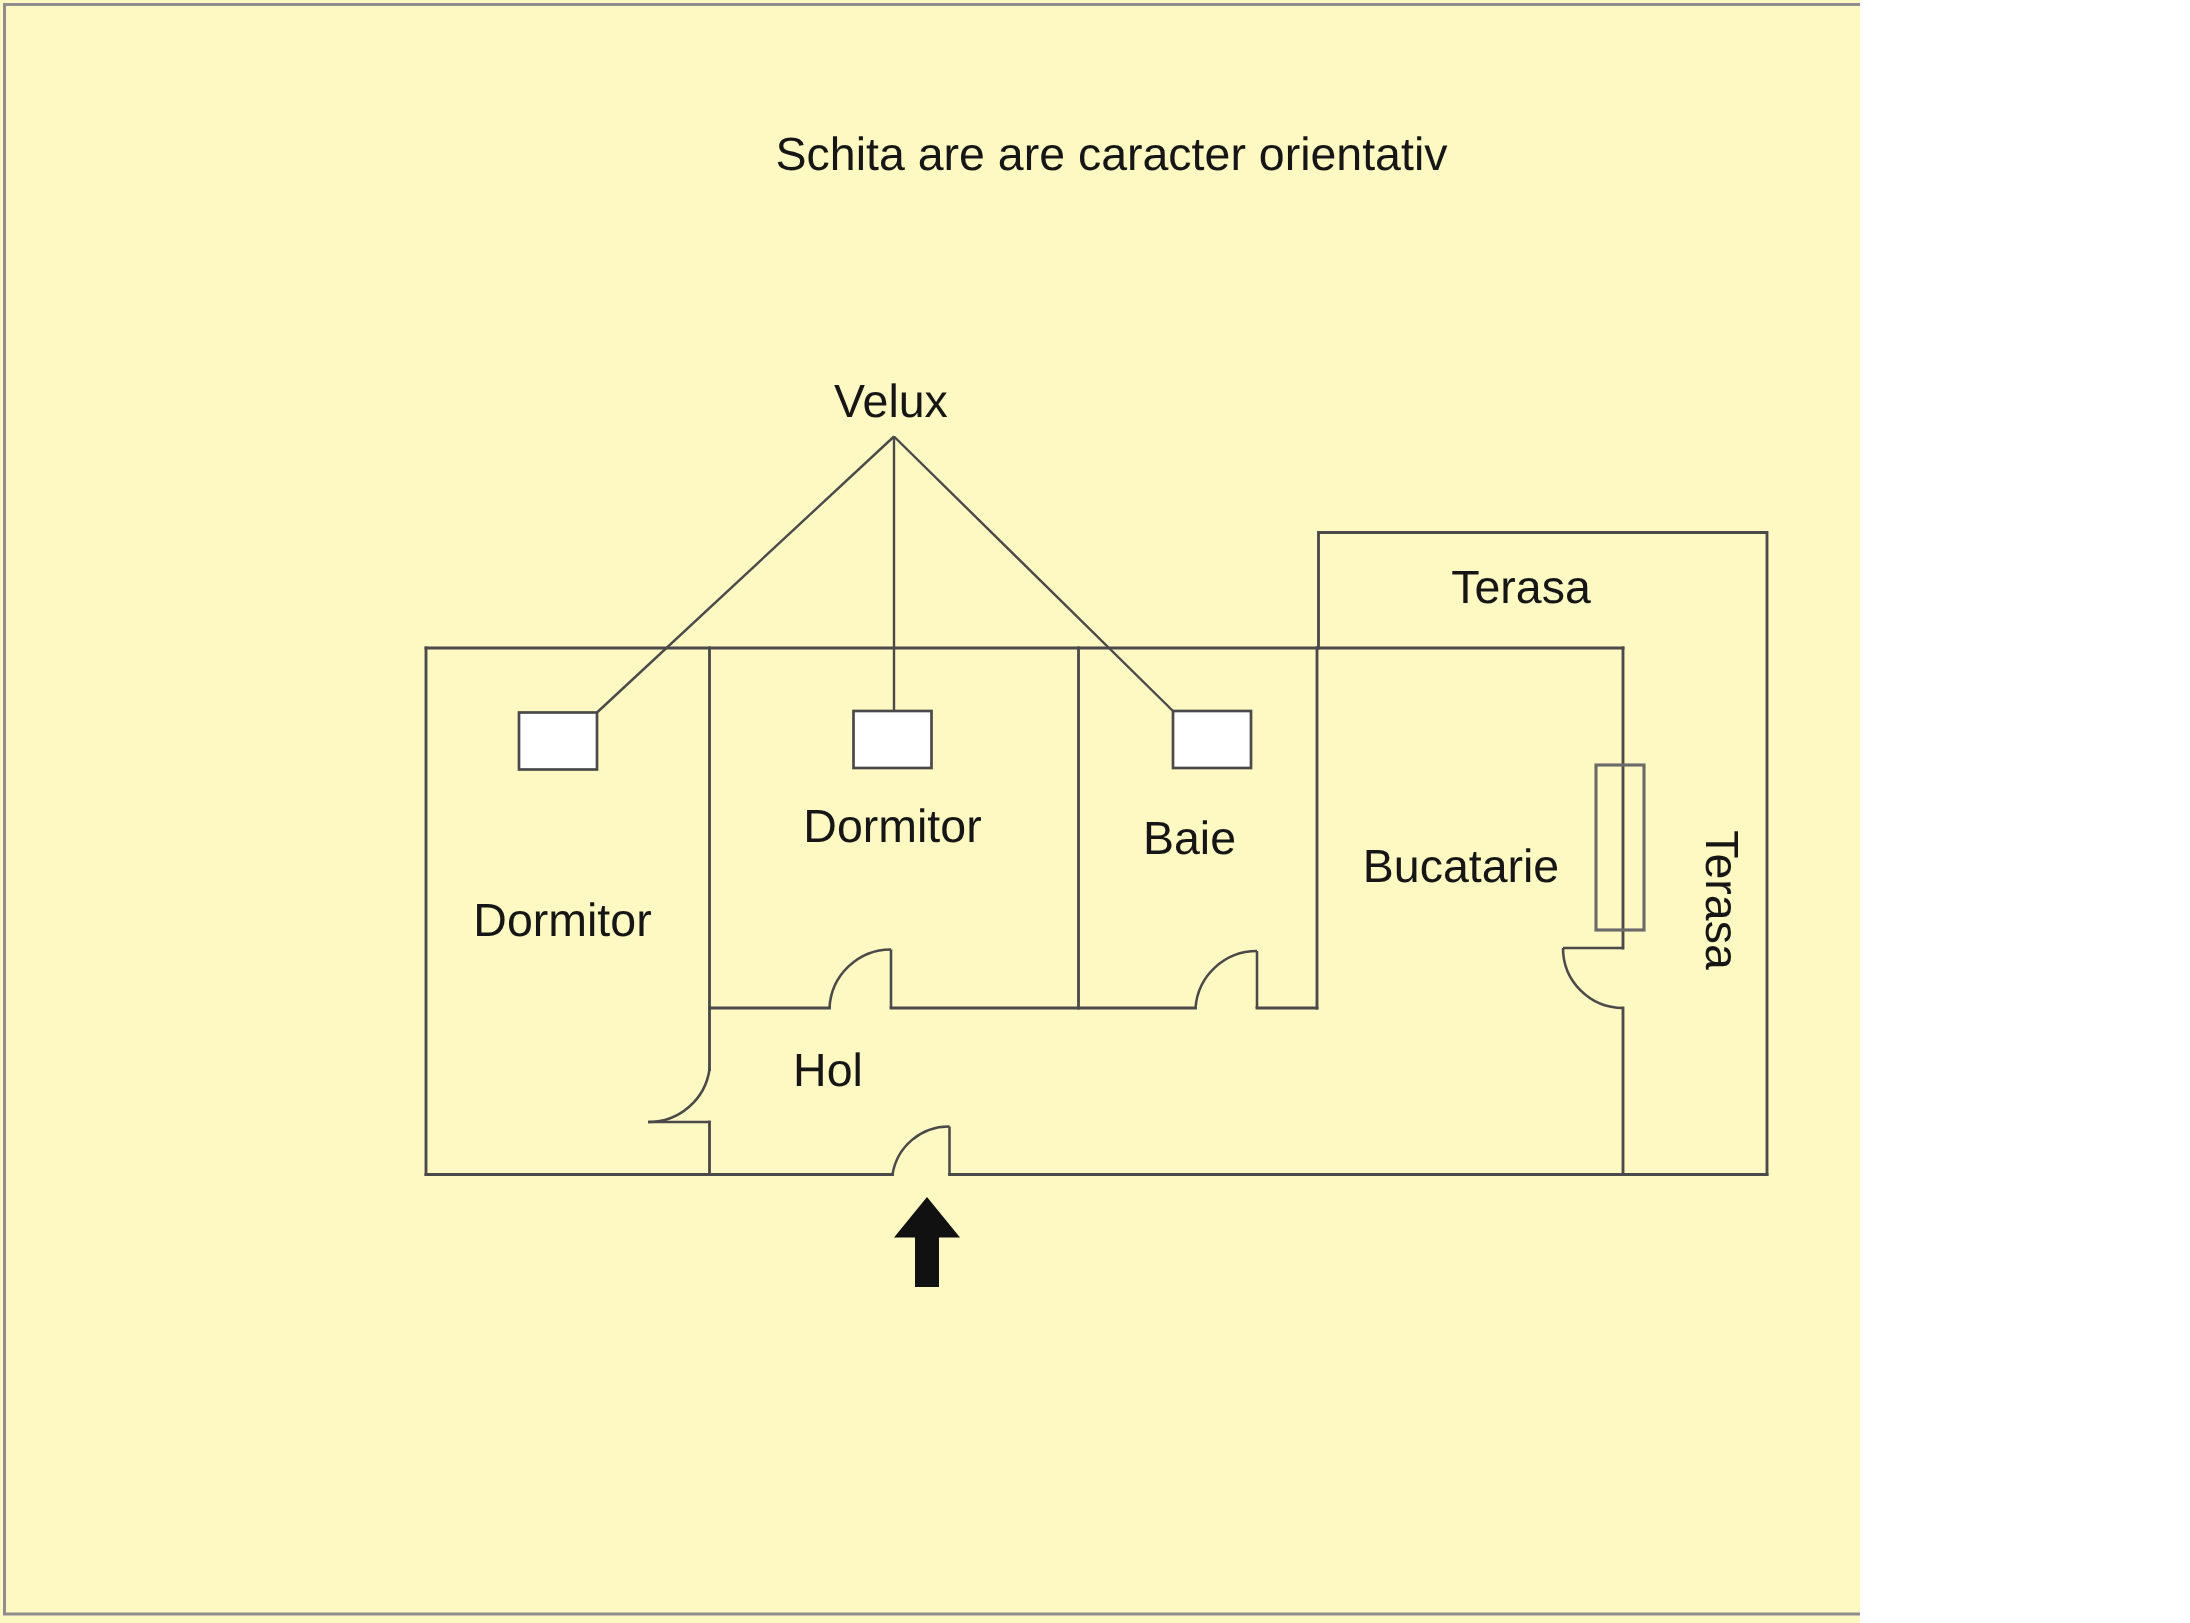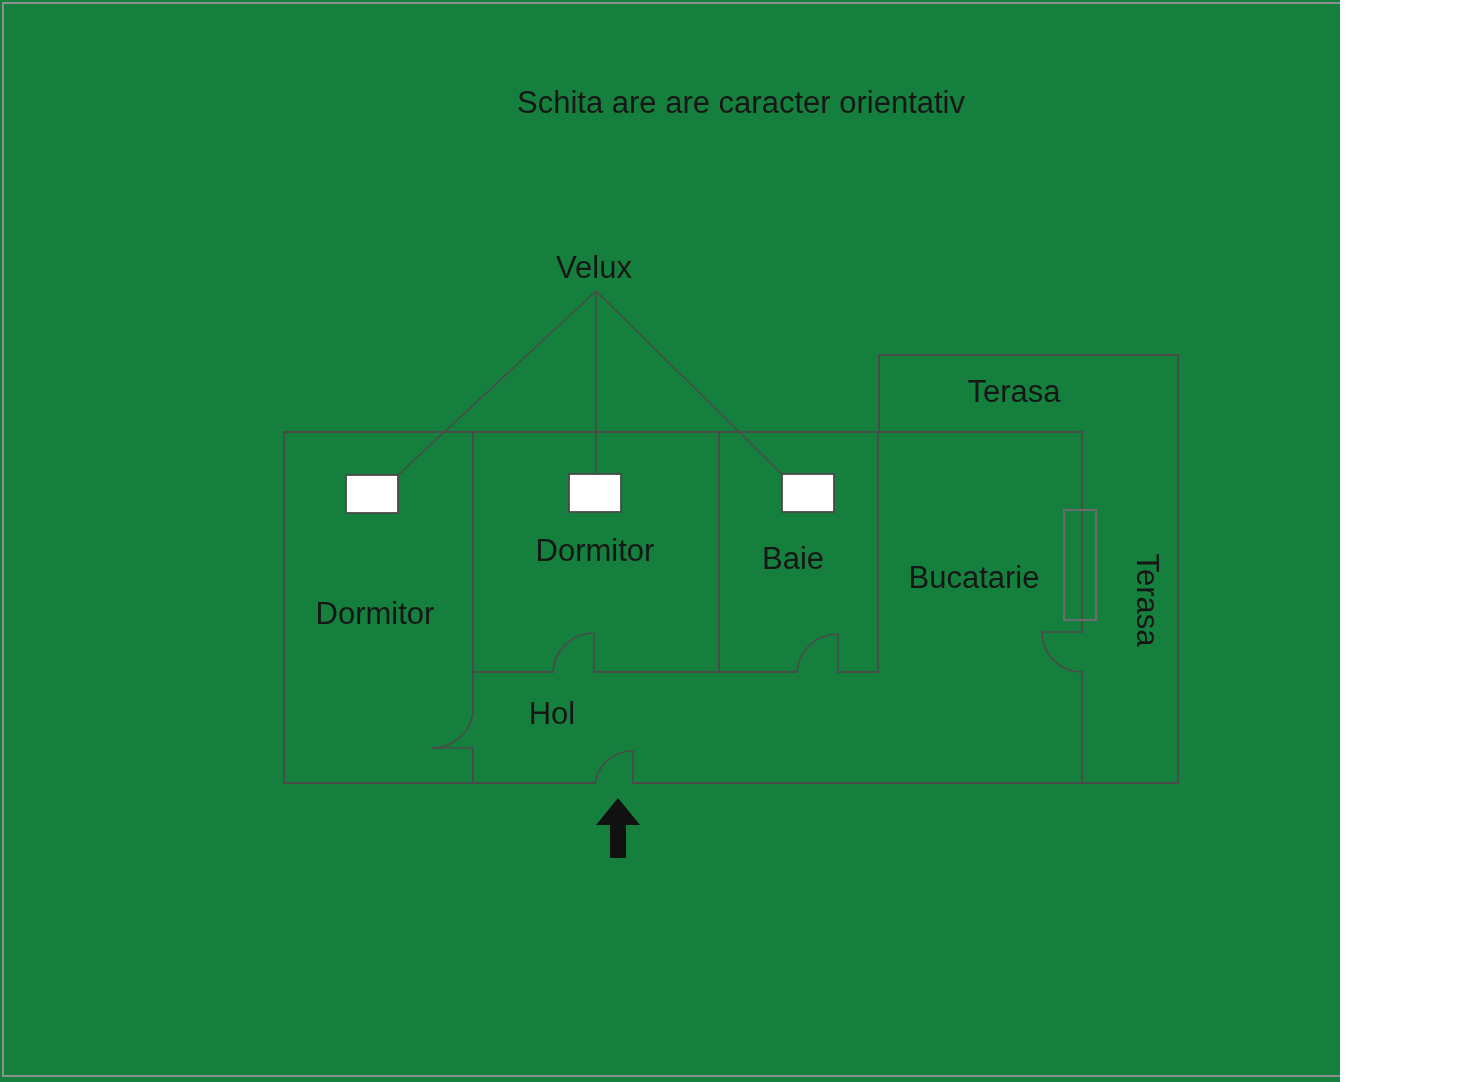--- a/index.html
+++ b/index.html
@@ -6,23 +6,23 @@
   html, body {
     margin: 0;
     padding: 0;
     background: #ffffff;
   }
   body {
     font-family: "Liberation Sans", sans-serif;
   }
   #page {
     position: relative;
-    width: 1340px;
+    width: 1240px;
     height: 1082px;
-    background: #15803d;
+    background: #fef9c3;
     overflow: hidden;
   }
   #page-frame {
     position: absolute;
     left: 2px;
     top: 2px;
     width: 1453px;
     height: 1075px;
     border: 2px solid #8e8e8e;
     box-sizing: border-box;

